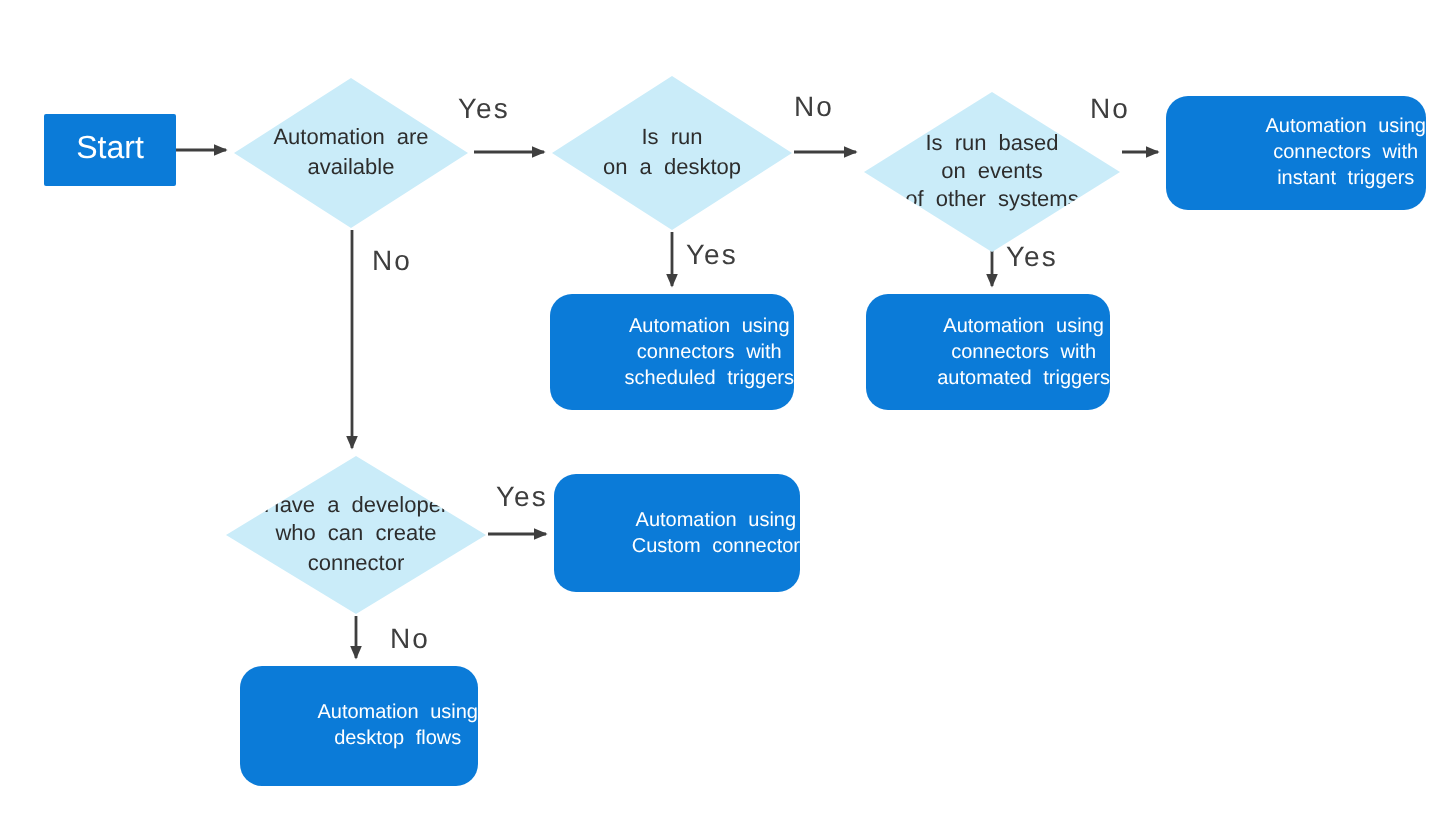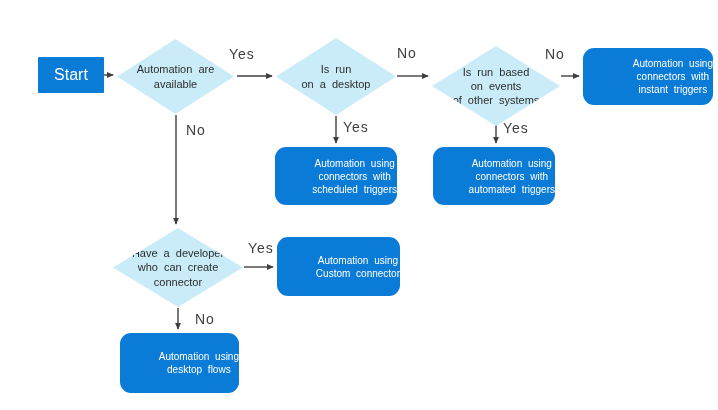--- a/index.html
+++ b/index.html
@@ -33,21 +33,21 @@
     font-size:10px;line-height:1.3;
     border-radius:11px;
     justify-content:flex-end;
   }
   .edge-label{
     position:absolute;
     font-size:14px;letter-spacing:1px;
     color:var(--label-color,#3e3e3e);
   }
   
-  #n-start{left:22px;top:57px;width:66px;height:36px;margin-left:16px;}
+  #n-start{left:22px;top:57px;width:66px;height:36px;}
   #n-d-connectors{left:117px;top:39px;width:117px;height:75px;}
   #n-d-schedule{left:276px;top:38px;width:120px;height:77px;}
   #n-d-events{left:432px;top:46px;width:128px;height:80px;}
   #n-d-developer{left:113px;top:228px;width:130px;height:79px;}
   #n-box-scheduled{left:275px;top:147px;width:122px;height:58px;}
   #n-box-automated{left:433px;top:147px;width:122px;height:58px;}
   #n-box-instant{left:583px;top:48px;width:130px;height:57px;}
   #n-box-custom{left:277px;top:237px;width:123px;height:59px;}
   #n-box-desktop{left:120px;top:333px;width:119px;height:60px;}
   

